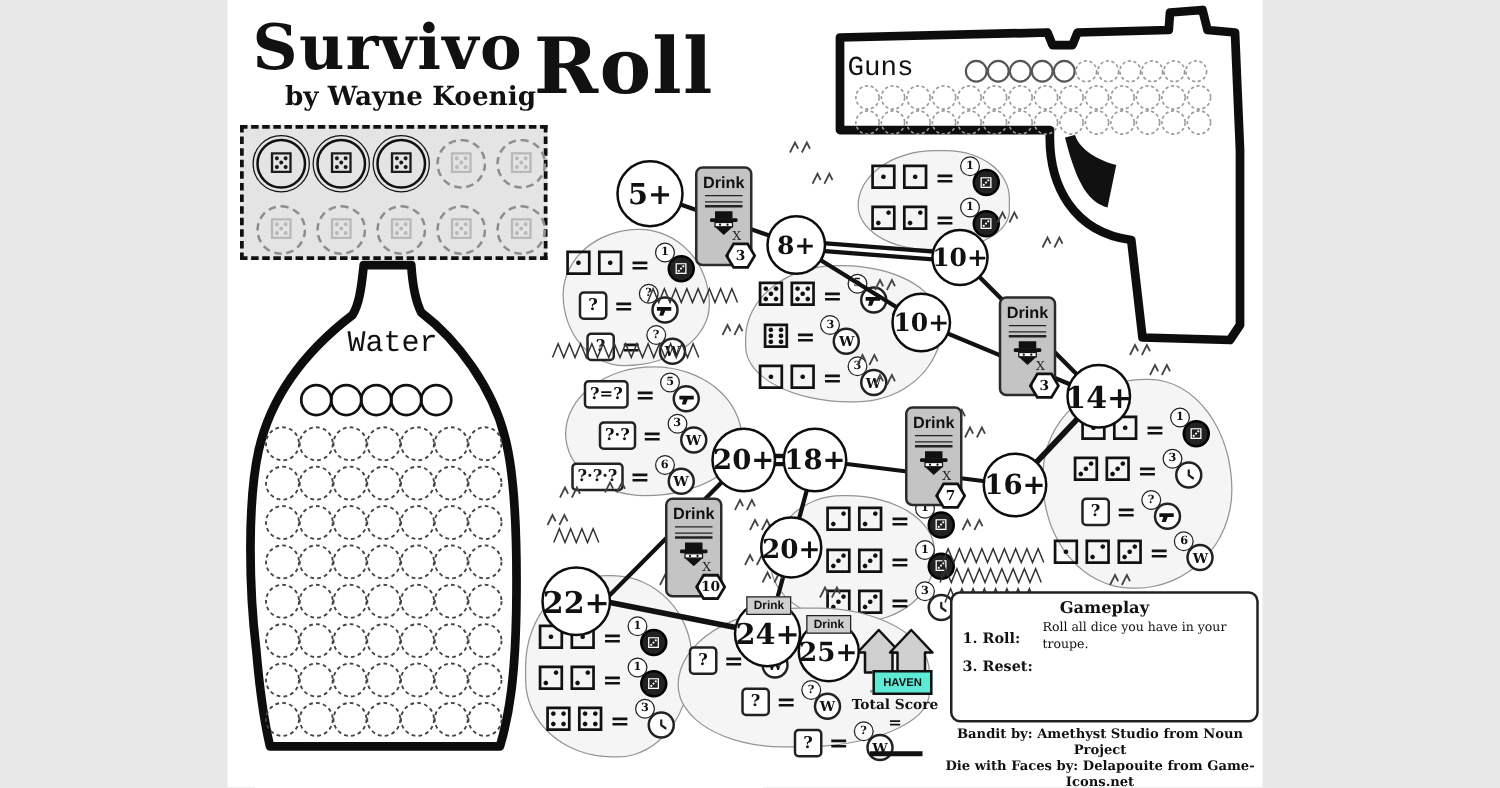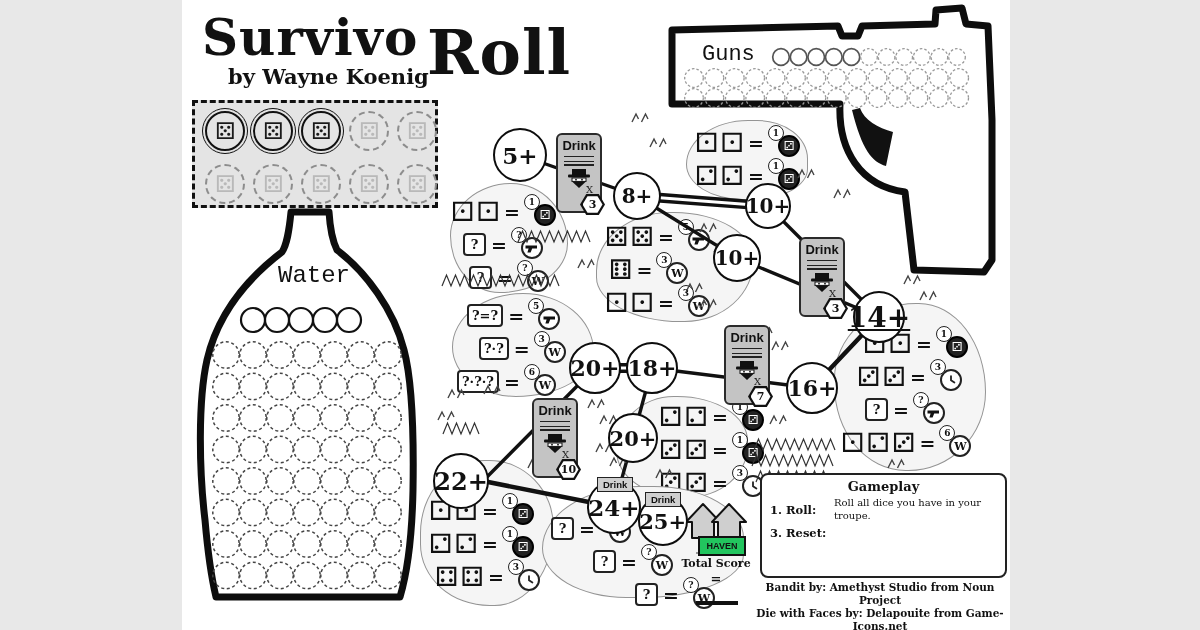--- a/index.html
+++ b/index.html
@@ -16,21 +16,21 @@
   #title-roll{left:427px;top:16px;font:bold 62px "DejaVu Serif",serif;letter-spacing:1px;z-index:1;}
   #title-byline{left:228px;top:64px;font:bold 21px "DejaVu Serif",serif;z-index:1;}
   
   #dice-strip{left:192px;top:100px;width:246px;height:108px;background:#e4e4e4;border:3px dashed #111;
               box-sizing:border-box;z-index:1;}
   .strip-circle{position:absolute;width:40px;height:40px;border-radius:50%;display:flex;align-items:center;
                 justify-content:center;font-family:"DejaVu Sans",sans-serif;font-size:23px;box-sizing:border-box;}
   .strip-filled{border:2.5px solid #111;outline:1.8px solid #111;outline-offset:2px;color:#1a1a1a;}
   .strip-empty{border:2px dashed #8d8d8d;color:#b9b9b9;}
   
-  #guns-label{left:702px;top:42px;font:22px "Liberation Mono",monospace;z-index:3;}
+  #guns-label{left:678px;top:42px;font:22px "Liberation Mono",monospace;z-index:3;}
   #water-label{left:278px;top:262px;font:24px "Liberation Mono",monospace;z-index:3;}
   
   .blob{position:absolute;background:#f5f5f5;border:1.5px solid #949494;box-sizing:border-box;z-index:1;}
   .eq-row{display:flex;align-items:center;height:31px;margin-bottom:2px;}
   .die-glyph{font-family:"DejaVu Sans",sans-serif;font-size:27px;line-height:27px;color:#111;margin-right:2px;}
   .die-box{min-width:23px;height:23px;border:2.5px solid #222;border-radius:4px;background:#fff;display:flex;
            align-items:center;justify-content:center;font:bold 13px "DejaVu Serif",serif;padding:0 3px;
            margin-right:3px;box-sizing:border-box;}
   .eq-eq{font:bold 19px "DejaVu Serif",serif;margin:0 4px 0 2px;}
   .result{position:relative;width:33px;height:29px;flex:none;}
@@ -54,21 +54,21 @@
   .hex{position:absolute;right:-5px;bottom:-5px;width:25px;height:23px;z-index:2;}
   .hex .hex-outer{position:absolute;inset:0;background:#111;
        clip-path:polygon(25% 4%,75% 4%,100% 50%,75% 96%,25% 96%,0% 50%);}
   .hex .hex-inner{position:absolute;inset:2.5px;background:#fff;
        clip-path:polygon(25% 4%,75% 4%,100% 50%,75% 96%,25% 96%,0% 50%);}
   .hex span{position:absolute;inset:0;display:flex;align-items:center;justify-content:center;
        font:bold 11px "DejaVu Serif",serif;z-index:2;}
   .drink-label{position:absolute;padding:1px 5px;background:#cfcfcf;border:1.6px solid #222;
                font:bold 9.5px "Liberation Sans",sans-serif;z-index:4;}
   
-  #haven-box{left:698px;top:536px;width:44px;height:16px;background:#22c55e;border:2px solid #111;z-index:3;
+  #haven-box{left:698px;top:536px;width:44px;height:16px;background:#5eead4;border:2px solid #111;z-index:3;
              display:flex;align-items:center;justify-content:center;font:bold 9px "Liberation Sans",sans-serif;}
   #total-score{left:680px;top:557px;width:72px;text-align:center;font:bold 11px "DejaVu Serif",serif;z-index:3;}
   #score-equals{left:680px;top:571px;width:72px;text-align:center;font:bold 13px "DejaVu Serif",serif;z-index:3;}
   #score-line{left:696px;top:601px;width:42px;height:3.5px;background:#111;z-index:3;}
   
   #gameplay{left:760px;top:473px;width:247px;height:105px;border:2.5px solid #222;border-radius:8px;
             background:#fff;box-sizing:border-box;z-index:3;padding:4px 8px 0 8px;}
   #gameplay .gp-title{text-align:center;font:bold 13px "DejaVu Serif",serif;margin-bottom:3px;}
   .gp-row{display:grid;grid-template-columns:64px 1fr;margin-bottom:4px;align-items:center;}
   .gp-label{font:bold 11.5px "DejaVu Serif",serif;}
@@ -554,21 +554,21 @@
       </div>
       <div class="node" style="left: 613px; top: 172px; width: 48px; height: 48px; font-size: 20px;">
         <span>8+</span>
       </div>
       <div class="node" style="left: 745px; top: 183px; width: 46px; height: 46px; font-size: 20px;">
         <span>10+</span>
       </div>
       <div class="node" style="left: 713px; top: 234px; width: 48px; height: 48px; font-size: 20px;">
         <span>10+</span>
       </div>
-      <div class="node" style="left: 853px; top: 291px; width: 52px; height: 52px; font-size: 28px; text-decoration: underline;">
+      <div class="node" style="left: 853px; top: 291px; width: 52px; height: 52px; font-size: 24px;">
         <span>14+</span>
       </div>
       <div class="node" style="left: 786px; top: 362px; width: 52px; height: 52px; font-size: 22px;">
         <span>16+</span>
       </div>
       <div class="node" style="left: 626px; top: 342px; width: 52px; height: 52px; font-size: 22px;">
         <span>18+</span>
       </div>
       <div class="node" style="left: 569px; top: 342px; width: 52px; height: 52px; font-size: 22px;">
         <span>20+</span>

